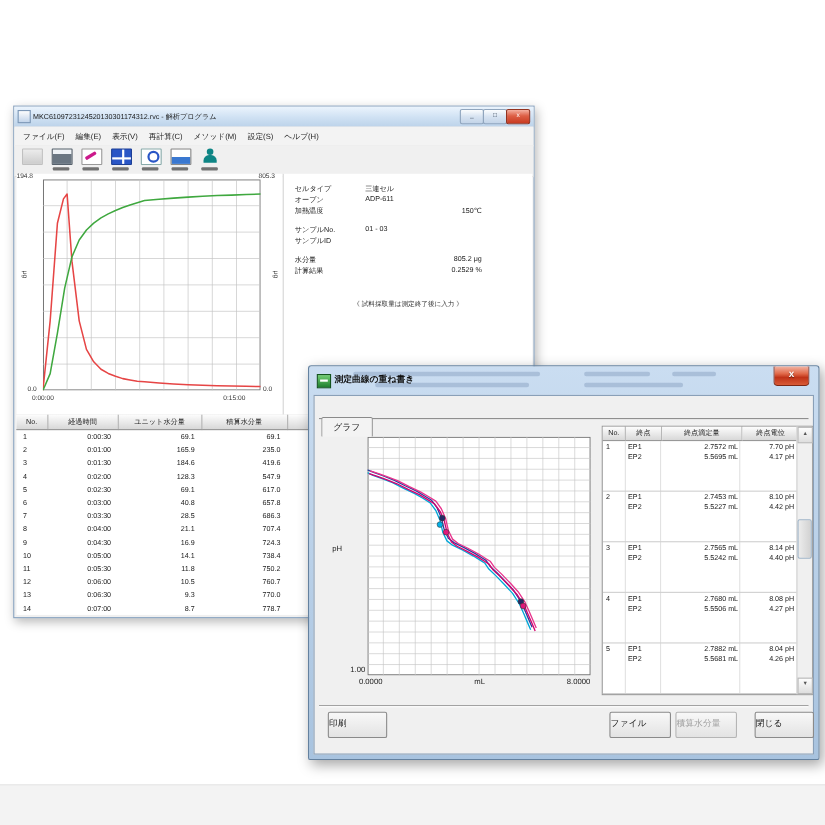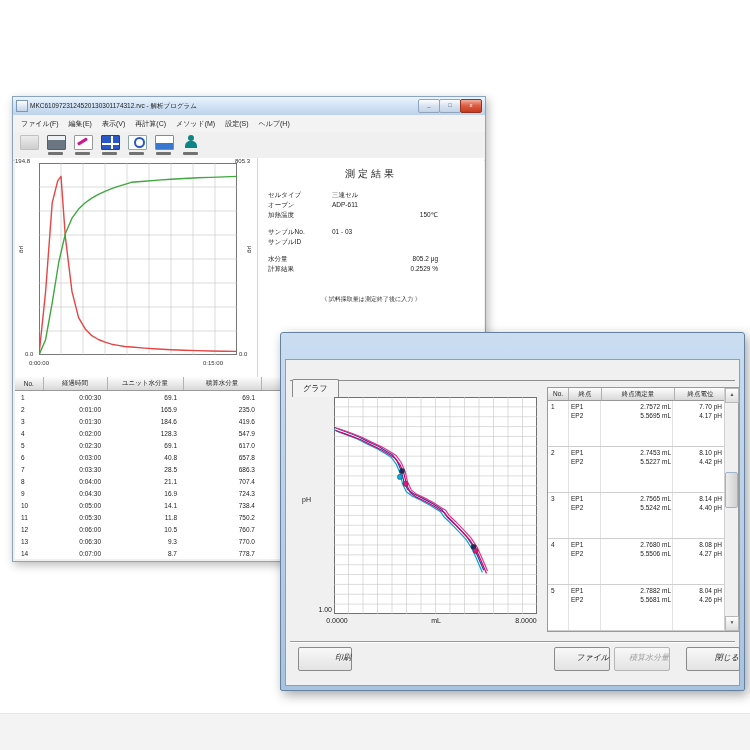--- a/index.html
+++ b/index.html
@@ -124,21 +124,21 @@
   #vl1{left:20px;} #vl2{left:52px;} #vl3{left:124px;}
   #ep-sb{position:absolute;right:0;top:0;bottom:0;width:13px;background:#f0f0f0;
     border-left:1px solid #cfcfcf;}
   .sb-btn{position:absolute;left:0;width:12px;height:13px;background:linear-gradient(#fdfdfd,#dedede);
     border:1px solid #b8b8b8;font-size:5px;color:#555;text-align:center;line-height:11px;}
   #sb-up{top:0;} #sb-down{bottom:0;}
   #sb-thumb{position:absolute;left:0;top:84px;width:11px;height:34px;border:1px solid #9fb4c8;
     border-radius:2px;background:linear-gradient(90deg,#ececec,#d2d2d2);}
 
   .btn{position:absolute;height:22px;background:linear-gradient(#f8f8f8,#e3e3e3);
-    border:1px solid #8a8a8a;border-radius:2px;font-size:8px;text-align:right;line-height:20px;font-style:italic;}
+    border:1px solid #8a8a8a;border-radius:2px;font-size:8px;text-align:left;line-height:20px;}
   #btn-print{left:12px;top:287px;width:52px;}
   #btn-graphset{left:268px;top:287px;width:54px;}
   #btn-resdel{left:328px;top:287px;width:54px;color:#9f9f9f;border-color:#b5b5b5;}
   #btn-close{left:400px;top:287px;width:52px;}
 </style>
 </head>
 <body>
 
 <div id="back-win">
   <div id="back-titlebar">
@@ -224,21 +224,20 @@
         <line x1="0" y1="96" x2="198" y2="96" stroke="#c2c2c2" stroke-width="0.6"></line>
         <line x1="0" y1="120" x2="198" y2="120" stroke="#c2c2c2" stroke-width="0.6"></line>
         <line x1="0" y1="144" x2="198" y2="144" stroke="#c2c2c2" stroke-width="0.6"></line>
         <line x1="0" y1="168" x2="198" y2="168" stroke="#c2c2c2" stroke-width="0.6"></line>
         <polyline points="0.0,192.0 6.6,128.7 13.2,39.9 18.7,17.8 22.0,13.4 26.4,74.4 33.0,128.7 39.6,154.6 46.2,165.9 52.8,172.7 59.4,176.5 66.0,179.1 72.6,181.2 79.2,182.4 85.8,183.5 92.4,184.0 105.6,185.1 118.8,186.0 132.0,186.7 145.2,187.2 158.4,187.6 171.6,188.0 184.8,188.2 198.0,188.4" fill="none" stroke="#e64545" stroke-width="1.4" stroke-linejoin="round"></polyline>
         <polyline points="0.0,192.0 6.6,176.7 13.2,139.9 19.8,99.0 26.4,70.5 33.0,55.2 39.6,46.1 46.2,39.8 52.8,35.1 59.4,31.4 66.0,28.3 72.6,25.7 79.2,23.3 85.8,21.3 92.4,19.3 105.6,18.2 118.8,17.1 132.0,16.2 145.2,15.5 158.4,14.8 171.6,14.4 184.8,13.9 198.0,13.4" fill="none" stroke="#3fa83f" stroke-width="1.4" stroke-linejoin="round"></polyline>
       </svg>
   </div>
 
   <div id="results-panel">
-    <div id="results-title">測定結果</div>
     <div id="results-rows">
         <div class="res-row">
           <span class="res-label">セルタイプ</span>
           <span class="res-val-mid">三連セル</span>
         </div>
         <div class="res-row">
           <span class="res-label">オーブン</span>
           <span class="res-val-mid">ADP-611</span>
         </div>
         <div class="res-row">
@@ -379,20 +378,32 @@
           <td class="num">0:07:00</td>
           <td class="num">8.7</td>
           <td class="num">778.7</td>
           <td></td>
         </tr>
       </tbody>
   </table>
 </div>
 
 <div id="front-win">
+  <div id="front-titlebar">
+    <div class="streak" style="left:40px;top:5px;width:170px;"></div>
+    <div class="streak" style="left:250px;top:5px;width:60px;"></div>
+    <div class="streak" style="left:330px;top:5px;width:40px;"></div>
+    <div class="streak" style="left:60px;top:15px;width:140px;"></div>
+    <div class="streak" style="left:250px;top:15px;width:90px;"></div>
+    <div id="front-app-icon">
+        <div class="bar"></div>
+      </div>
+    <div id="front-title">測定曲線の重ね書き</div>
+    <div id="cap-close-front">x</div>
+  </div>
 
   <div id="front-client">
     <div id="graph-tab">グラフ</div>
     <div id="tab-line"></div>
     <div id="sep-bottom"></div>
 
     <div class="fxl" style="left:14px;top:31px;width:32px;text-align:right;">12.00</div>
     <div class="fxl" style="left:14px;top:246px;width:32px;text-align:right;">1.00</div>
     <div class="fxl" style="left:16px;top:136px;">pH</div>
     <div class="fxl" style="left:32px;top:257px;width:38px;text-align:center;">0.0000</div>

